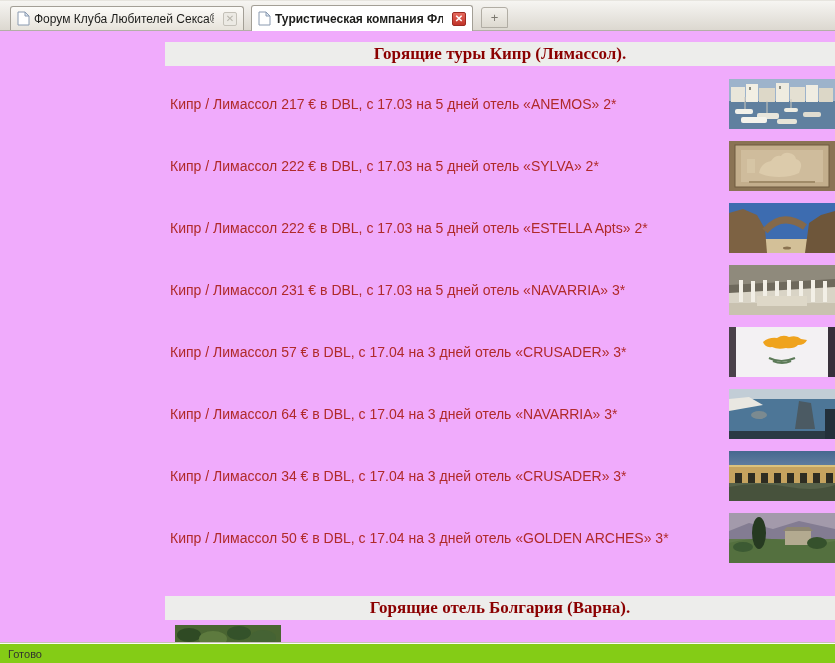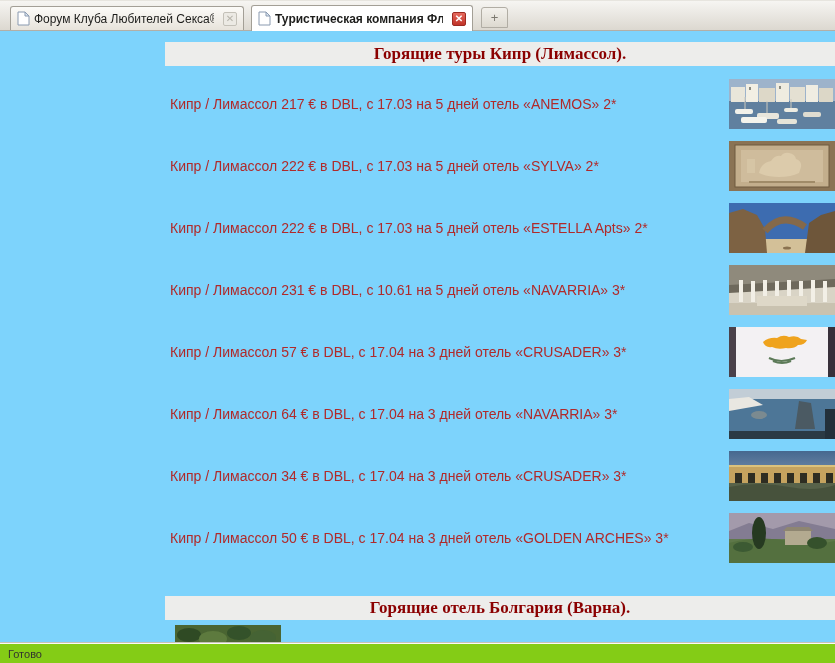--- a/index.html
+++ b/index.html
@@ -18,21 +18,21 @@
   .doc-icon { flex:0 0 13px; height:15px; }
   .close { flex:0 0 14px; width:14px; height:14px; margin-left:5px; border-radius:2px; font-size:10px;
            line-height:12px; text-align:center; cursor:pointer; }
   .close.gray { background:#eceae4; border:1px solid #c4c1b8; color:#b6b3aa; }
   .close.red  { background:linear-gradient(#e66a5e,#c03328); border:1px solid #9c2a22; color:#fff; font-weight:bold; }
   .newtab { width:27px; height:21px; margin-left:8px; margin-bottom:2px; border:1px solid #b1ada4;
             border-radius:3px 3px 0 0; background:linear-gradient(#f3f1ec,#ddd9d0); color:#7b786f;
             font-size:13px; line-height:19px; text-align:center; cursor:pointer; }
 
   
-  .viewport { height:611px; flex:0 0 611px; background:#7dd3fc; overflow:hidden; }
+  .viewport { height:611px; flex:0 0 611px; background:#f0abfc; overflow:hidden; }
   .content { margin-left:165px; width:670px; }
   .section-heading { margin-top:11px; height:24px; line-height:24px; background:#ededeb; text-align:center;
                      font-family:"Liberation Serif", serif; font-weight:bold; font-size:17px; color:#8b0000; }
   .section-heading.first { margin-top:11px; margin-bottom:7px; }
   .section-heading.second { margin-top:27px; margin-bottom:5px; }
   .tour-row { display:flex; align-items:center; height:62px; cursor:pointer; }
   .tour-text { flex:1; padding-left:5px; padding-right:12px; font-size:14px; line-height:19px; color:#b02a2a; }
   .tour-photo { flex:0 0 106px; width:106px; height:50px; }
   .tour-photo svg { width:106px; height:50px; display:block; }
   .tour-row.bulgaria { align-items:flex-start; height:auto; }
@@ -125,21 +125,21 @@
               <rect y="36" width="106" height="14" fill="#d3c098"></rect>
             <path d="M0,50 V10 L14,6 28,12 36,26 38,50 Z" fill="#7d6243"></path>
             <path d="M106,50 V8 L92,12 80,20 76,50 Z" fill="#6e563a"></path>
             <path d="M36,28 Q53,8 76,24" fill="none" stroke="#85694a" stroke-width="7"></path>
             <ellipse cx="58" cy="45" rx="4" ry="1.5" fill="#8a7250"></ellipse>
           </svg>
         </div>
       </div>
 
       <div class="tour-row">
-        <div class="tour-text">Кипр / Лимассол 231 € в DBL, с 10.61 на 5 дней отель «NAVARRIA» 3*</div>
+        <div class="tour-text">Кипр / Лимассол 231 € в DBL, с 17.03 на 5 дней отель «NAVARRIA» 3*</div>
         <div class="tour-photo">
           <svg viewBox="0 0 106 50" preserveAspectRatio="none">
             <rect width="106" height="50" fill="#d9d4c6"></rect>
               <rect width="106" height="20" fill="#8f8a7c"></rect>
             <path d="M0,20 l106,-6 v8 l-106,6 z" fill="#6e695c"></path>
             <rect x="10" y="15" width="4" height="22" fill="#f2efe6"></rect>
               <rect x="22" y="16" width="4" height="21" fill="#f2efe6"></rect>
             <rect x="34" y="15" width="4" height="22" fill="#f2efe6"></rect>
               <rect x="46" y="16" width="4" height="21" fill="#f2efe6"></rect>
             <rect x="58" y="15" width="4" height="22" fill="#f2efe6"></rect>

